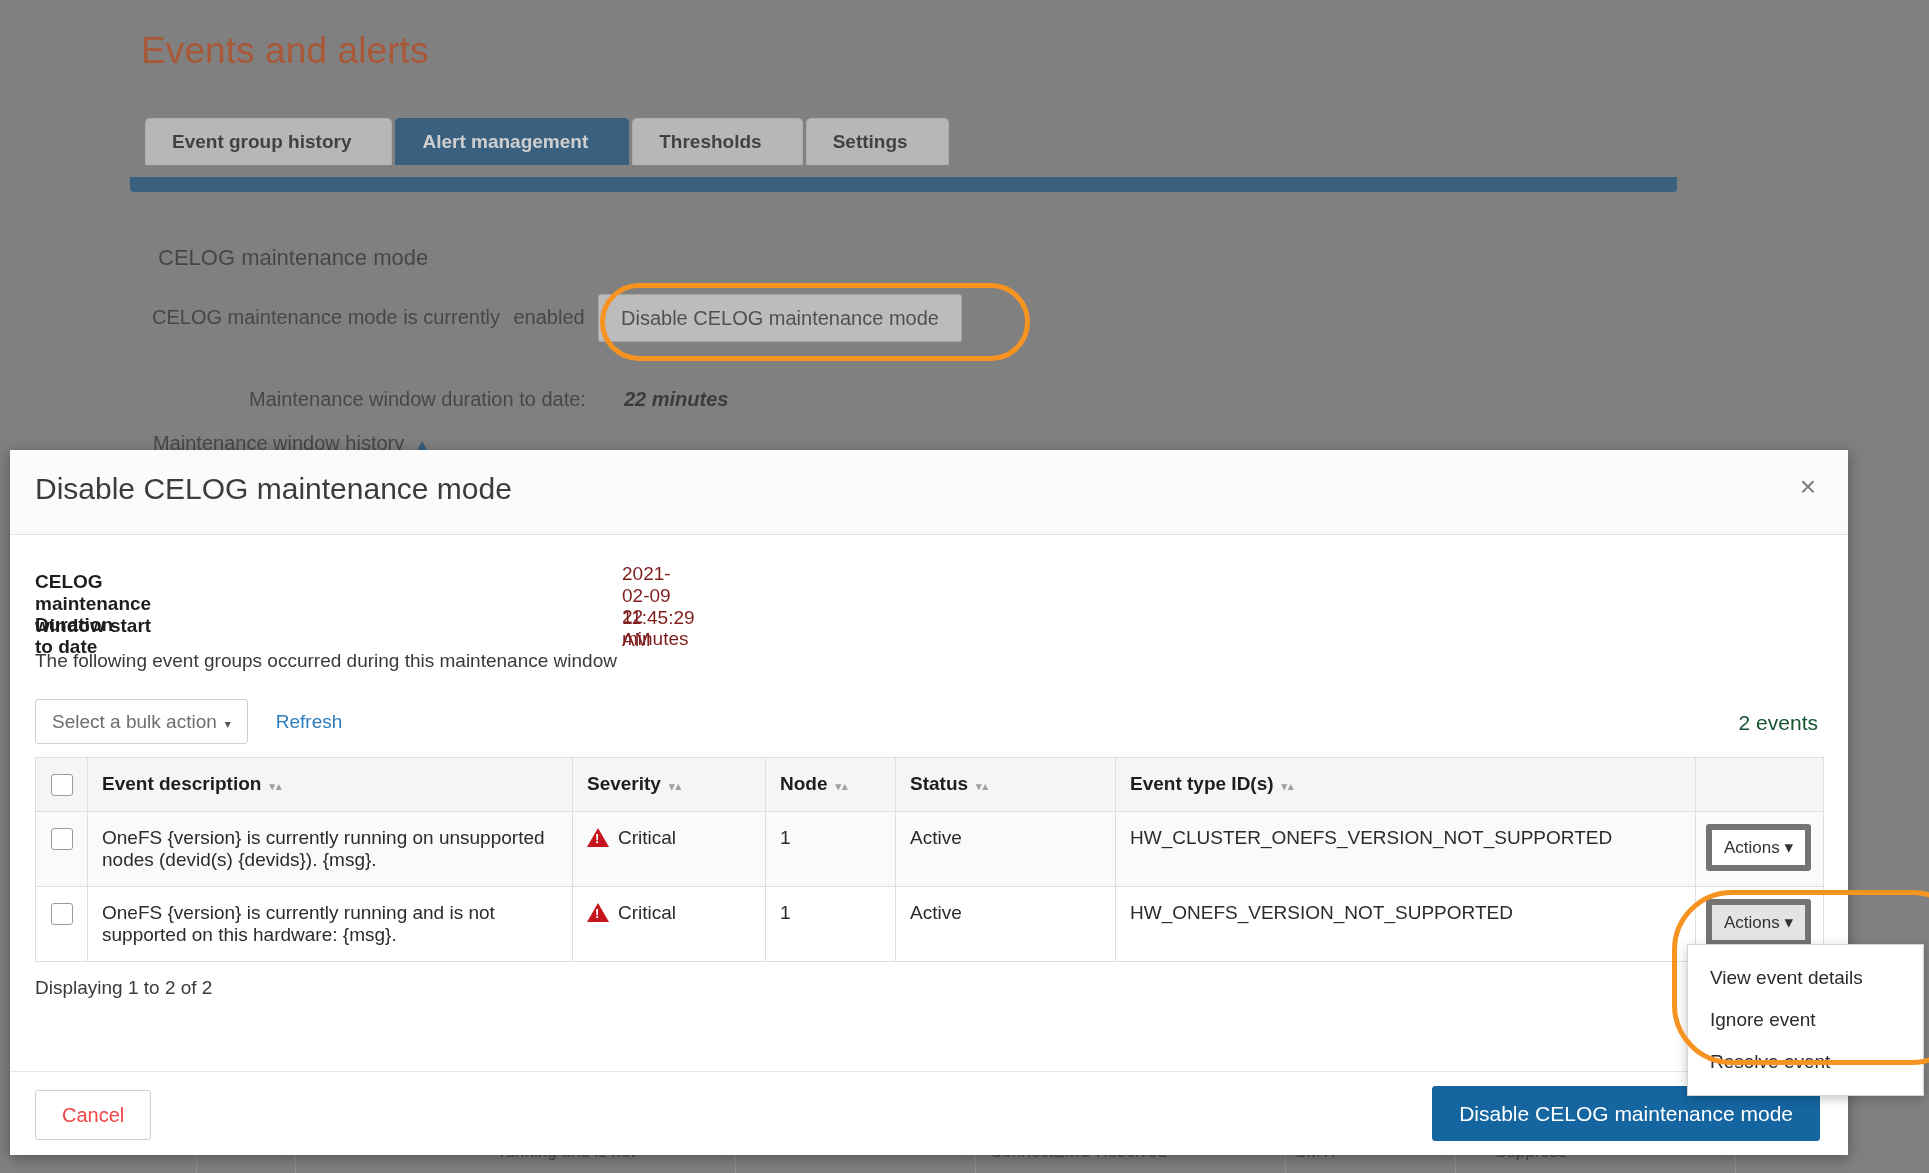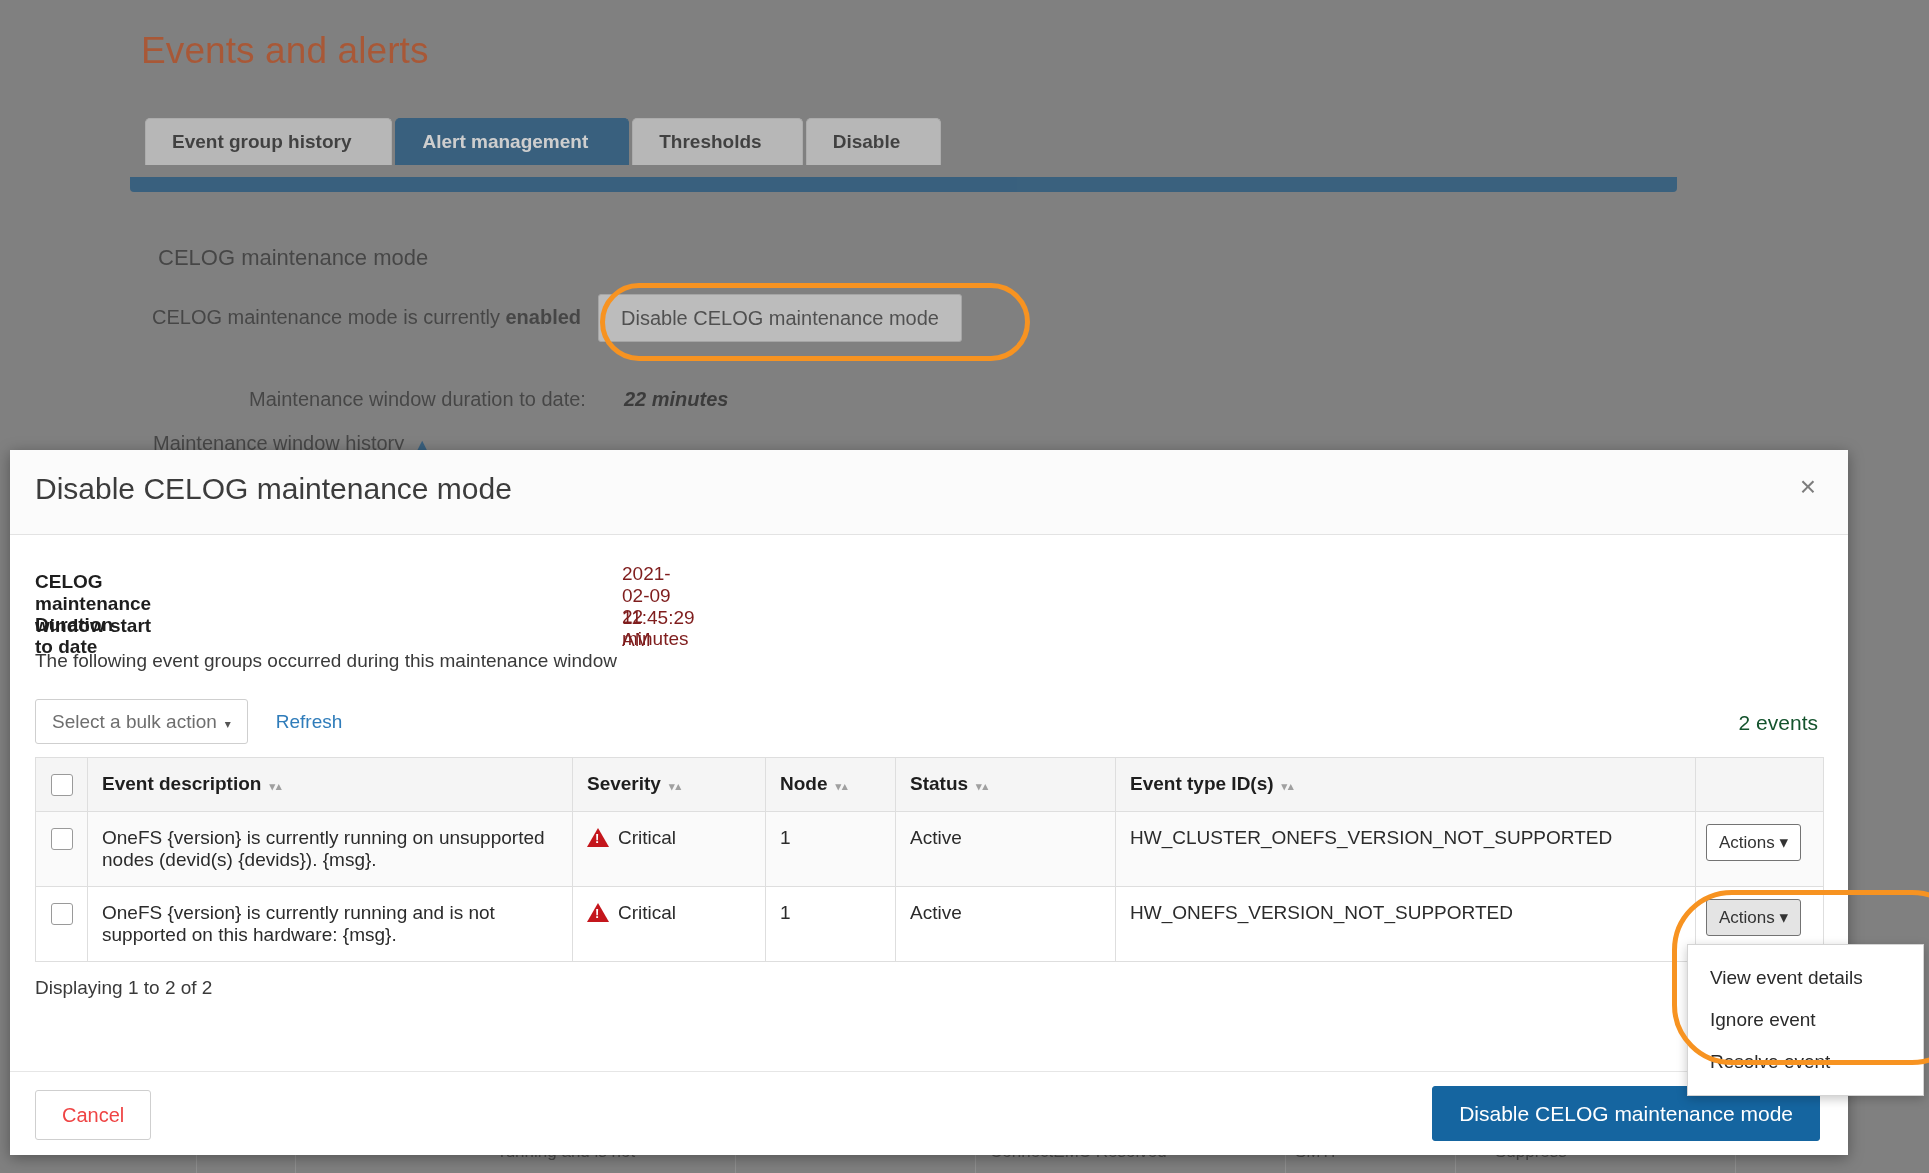--- a/index.html
+++ b/index.html
@@ -83,21 +83,21 @@
     left: 158px; top: 245px;
     font-size: 22px;
     color: #242424;
   }
   .status-line {
     position: absolute;
     left: 152px; top: 306px;
     font-size: 20px;
     color: #242424;
   }
-  .status-line b { font-weight: bold; }
+  .status-line b { font-weight: normal; margin-left: 8px; }
 
   .disable-btn-bg {
     position: absolute;
     left: 598px; top: 294px;
     padding: 13px 22px;
     border: 1px solid #bdbdbd;
     background: #e2e2e2;
     border-radius: 3px;
     font-size: 20px;
     color: #333;
@@ -310,21 +310,21 @@
   .warn-icon::after {
     content: "!";
     position: absolute;
     left: -3px; top: 4px;
     color: #fff;
     font-size: 13px;
     font-weight: bold;
     line-height: 1;
   }
   .actions-btn {
-    border: 1px solid #737373;
+    border: 6px solid #737373;
     background: #fff;
     border-radius: 3px;
     padding: 9px 12px;
     font-size: 17px;
     color: #333;
     line-height: 1;
     cursor: pointer;
     white-space: nowrap;
     font-family: "Liberation Sans", sans-serif;
   }
@@ -400,21 +400,21 @@
   <div class="bg-wrap">
     <div class="bg-dim"></div>
     <div class="bg-content">
 
       <div class="page-title">Events and alerts</div>
 
       <div class="tabs">
         <div class="tab">Event group history</div>
         <div class="tab active">Alert management</div>
         <div class="tab">Thresholds</div>
-        <div class="tab">Disable</div>
+        <div class="tab">Settings</div>
       </div>
       <div class="tab-underline"></div>
 
       <div class="section-heading">CELOG maintenance mode</div>
 
       <div class="status-line">
         <span>CELOG maintenance mode is currently </span><b>enabled</b>
       </div>
 
       <div class="disable-btn-bg">Disable CELOG maintenance mode</div>

